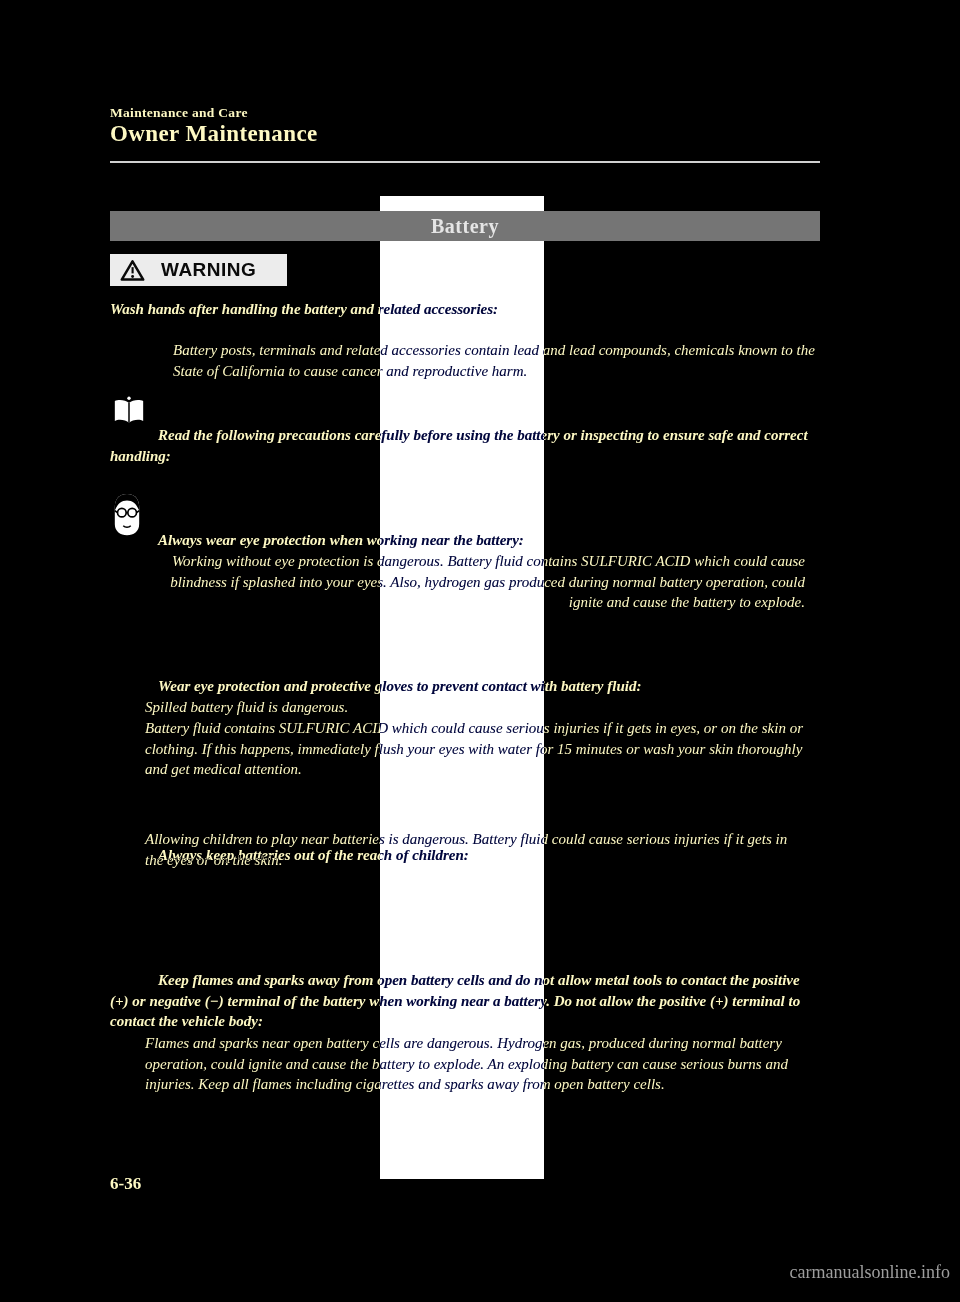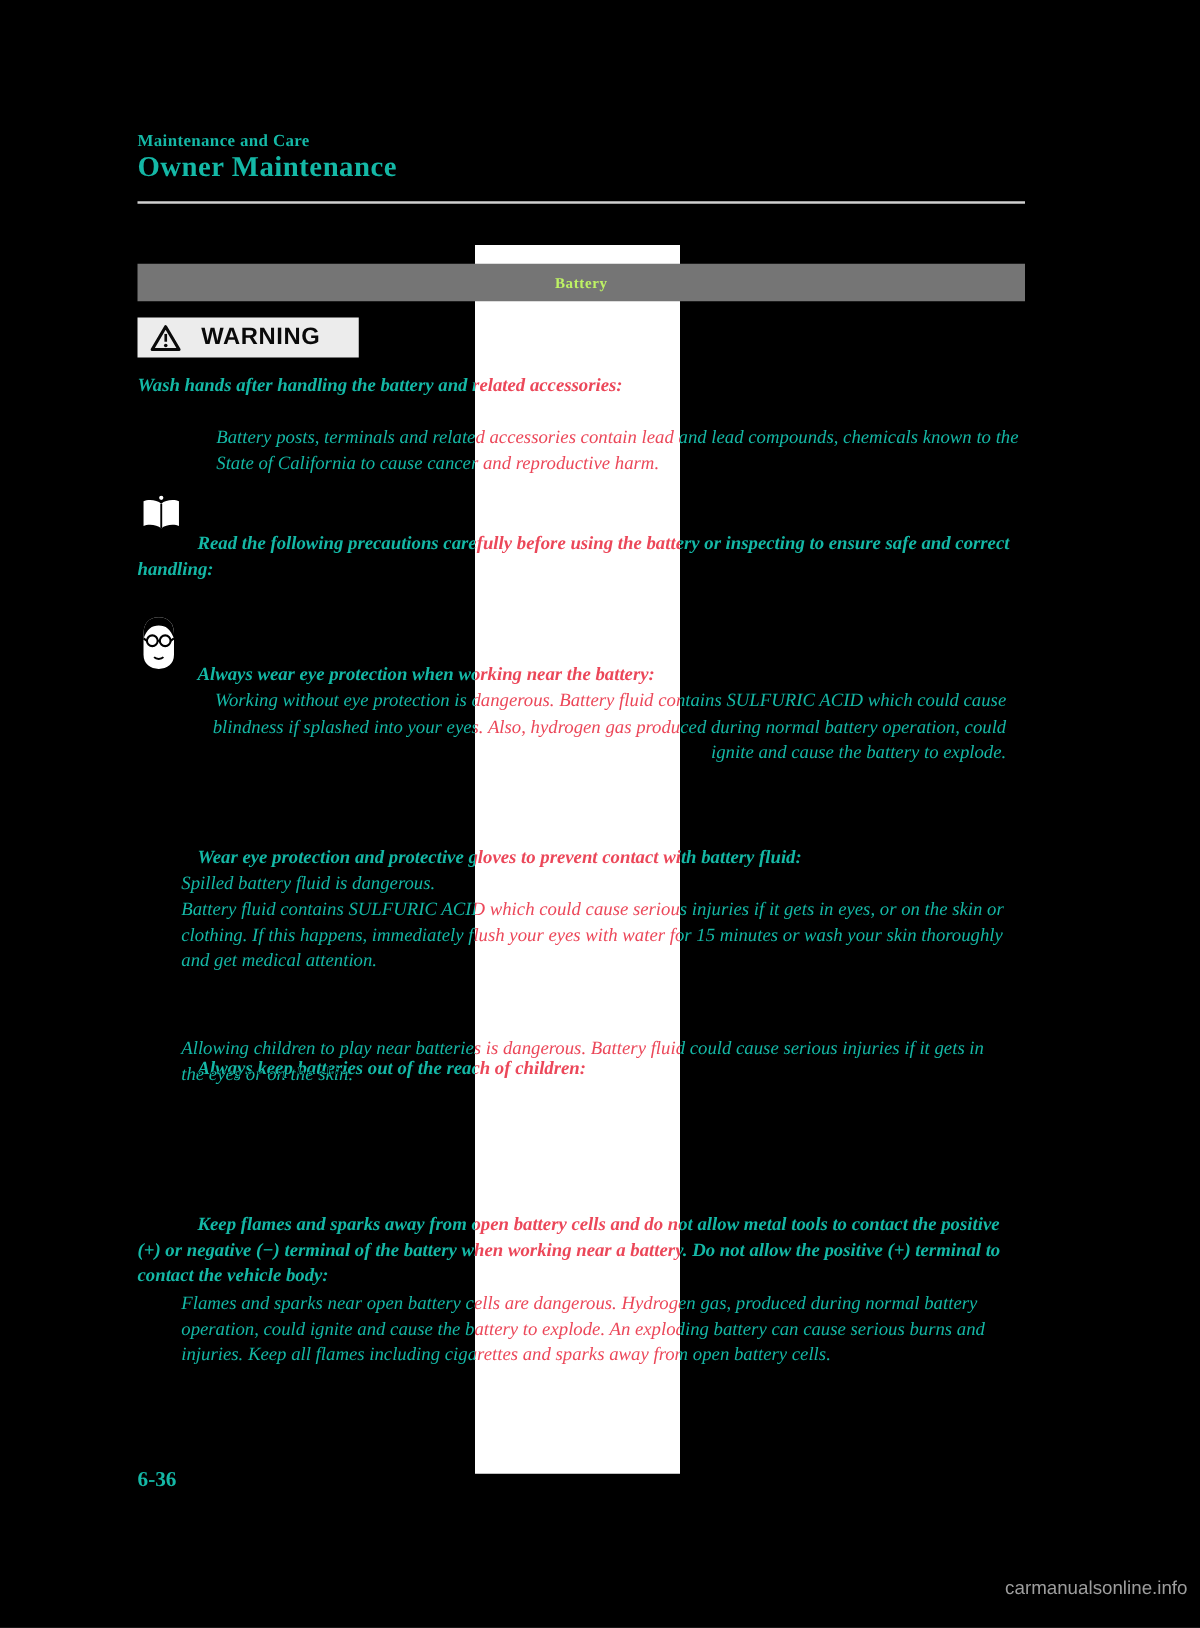--- a/index.html
+++ b/index.html
@@ -5,33 +5,33 @@
   * { margin:0; padding:0; box-sizing:border-box; }
   html,body { background:#000; }
   .page {
     position:relative; width:960px; height:1302px;
     background:#000000; overflow:hidden;
     font-family:"Liberation Serif", serif;
   }
   .abs { position:absolute; }
 
   
-  .blend { mix-blend-mode:difference; color:#14b8a6; }
+  .blend { mix-blend-mode:difference; color:#fef9c3; }
 
   .strip { left:380px; top:196px; width:164px; height:983px; background:#ffffff; }
 
   .eyebrow { left:110px; top:105px; font-size:13.5px; font-weight:bold; letter-spacing:0.3px; }
   .page-title { left:110px; top:121px; font-size:23px; font-weight:bold; letter-spacing:0.4px; }
   .rule { left:110px; top:161px; width:710px; height:2px; background:#d0d0d0; }
 
   .section-bar {
     left:110px; top:211px; width:710px; height:30px;
     background:#757575; text-align:center; line-height:30px;
   }
-  .section-bar span { font-size:12px; font-weight:bold; color:#bef264; letter-spacing:0.5px; }
+  .section-bar span { font-size:20px; font-weight:bold; color:#e5e5e5; letter-spacing:0.5px; }
 
   .warning-badge {
     left:110px; top:254px; width:177px; height:32px;
     background:#ececec; display:flex; align-items:center; gap:16px; padding:0 10px;
   }
   .warning-label {
     font-family:"Liberation Sans", sans-serif; font-weight:bold;
     font-size:19px; color:#0a0a0a; letter-spacing:0.5px;
   }
 
@@ -50,21 +50,21 @@
   .pos-b4b1 { left:145px; top:697px;  width:660px; }
   .pos-b4b2 { left:145px; top:718px;  width:672px; }
   .pos-b5l  { left:110px; top:845px;  width:706px; }
   .pos-b5b  { left:145px; top:829px;  width:660px; }
   .pos-b6l  { left:110px; top:970px;  width:706px; }
   .pos-b6b  { left:145px; top:1033px; width:660px; }
 
   .page-number { left:110px; top:1174px; font-size:17px; font-weight:bold; }
   .watermark {
     right:10px; top:1262px;
-    font-family:Liberation Sans, sans-serif; font-size:15px; color:#9e9e9e;
+    font-family:Liberation Serif, serif; font-size:18px; color:#9e9e9e;
   }
 </style>
 </head>
 <body>
 
 <div class="page">
 
   <div class="abs strip"></div>
 
   <div class="abs eyebrow blend">Maintenance and Care</div>

